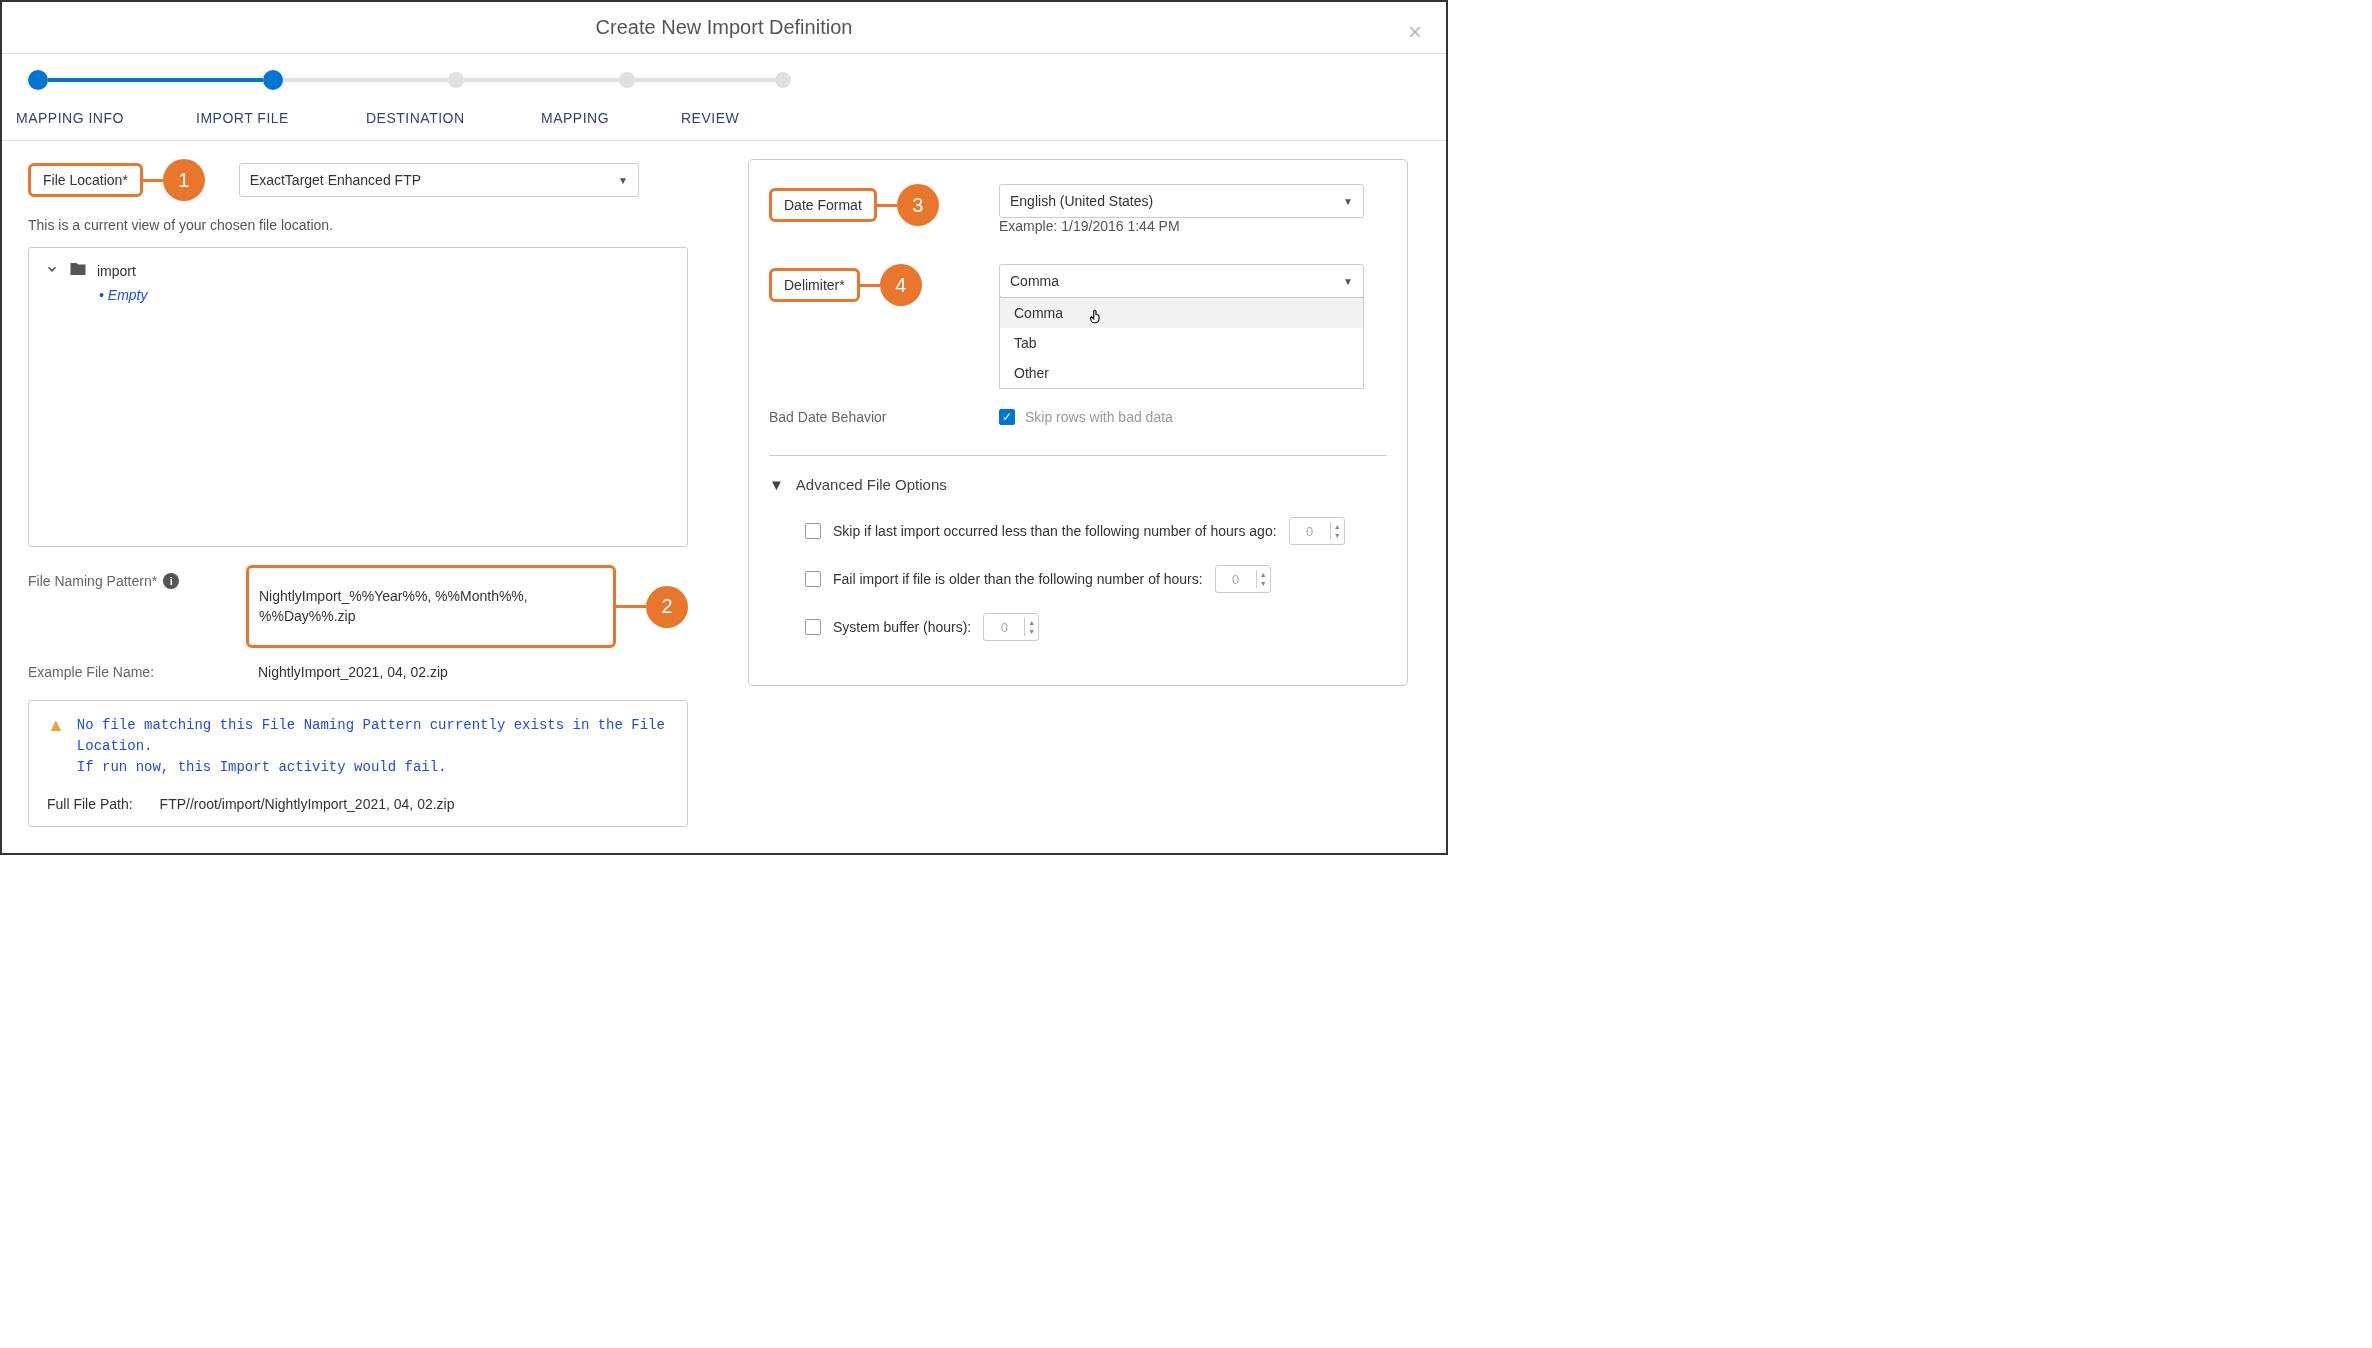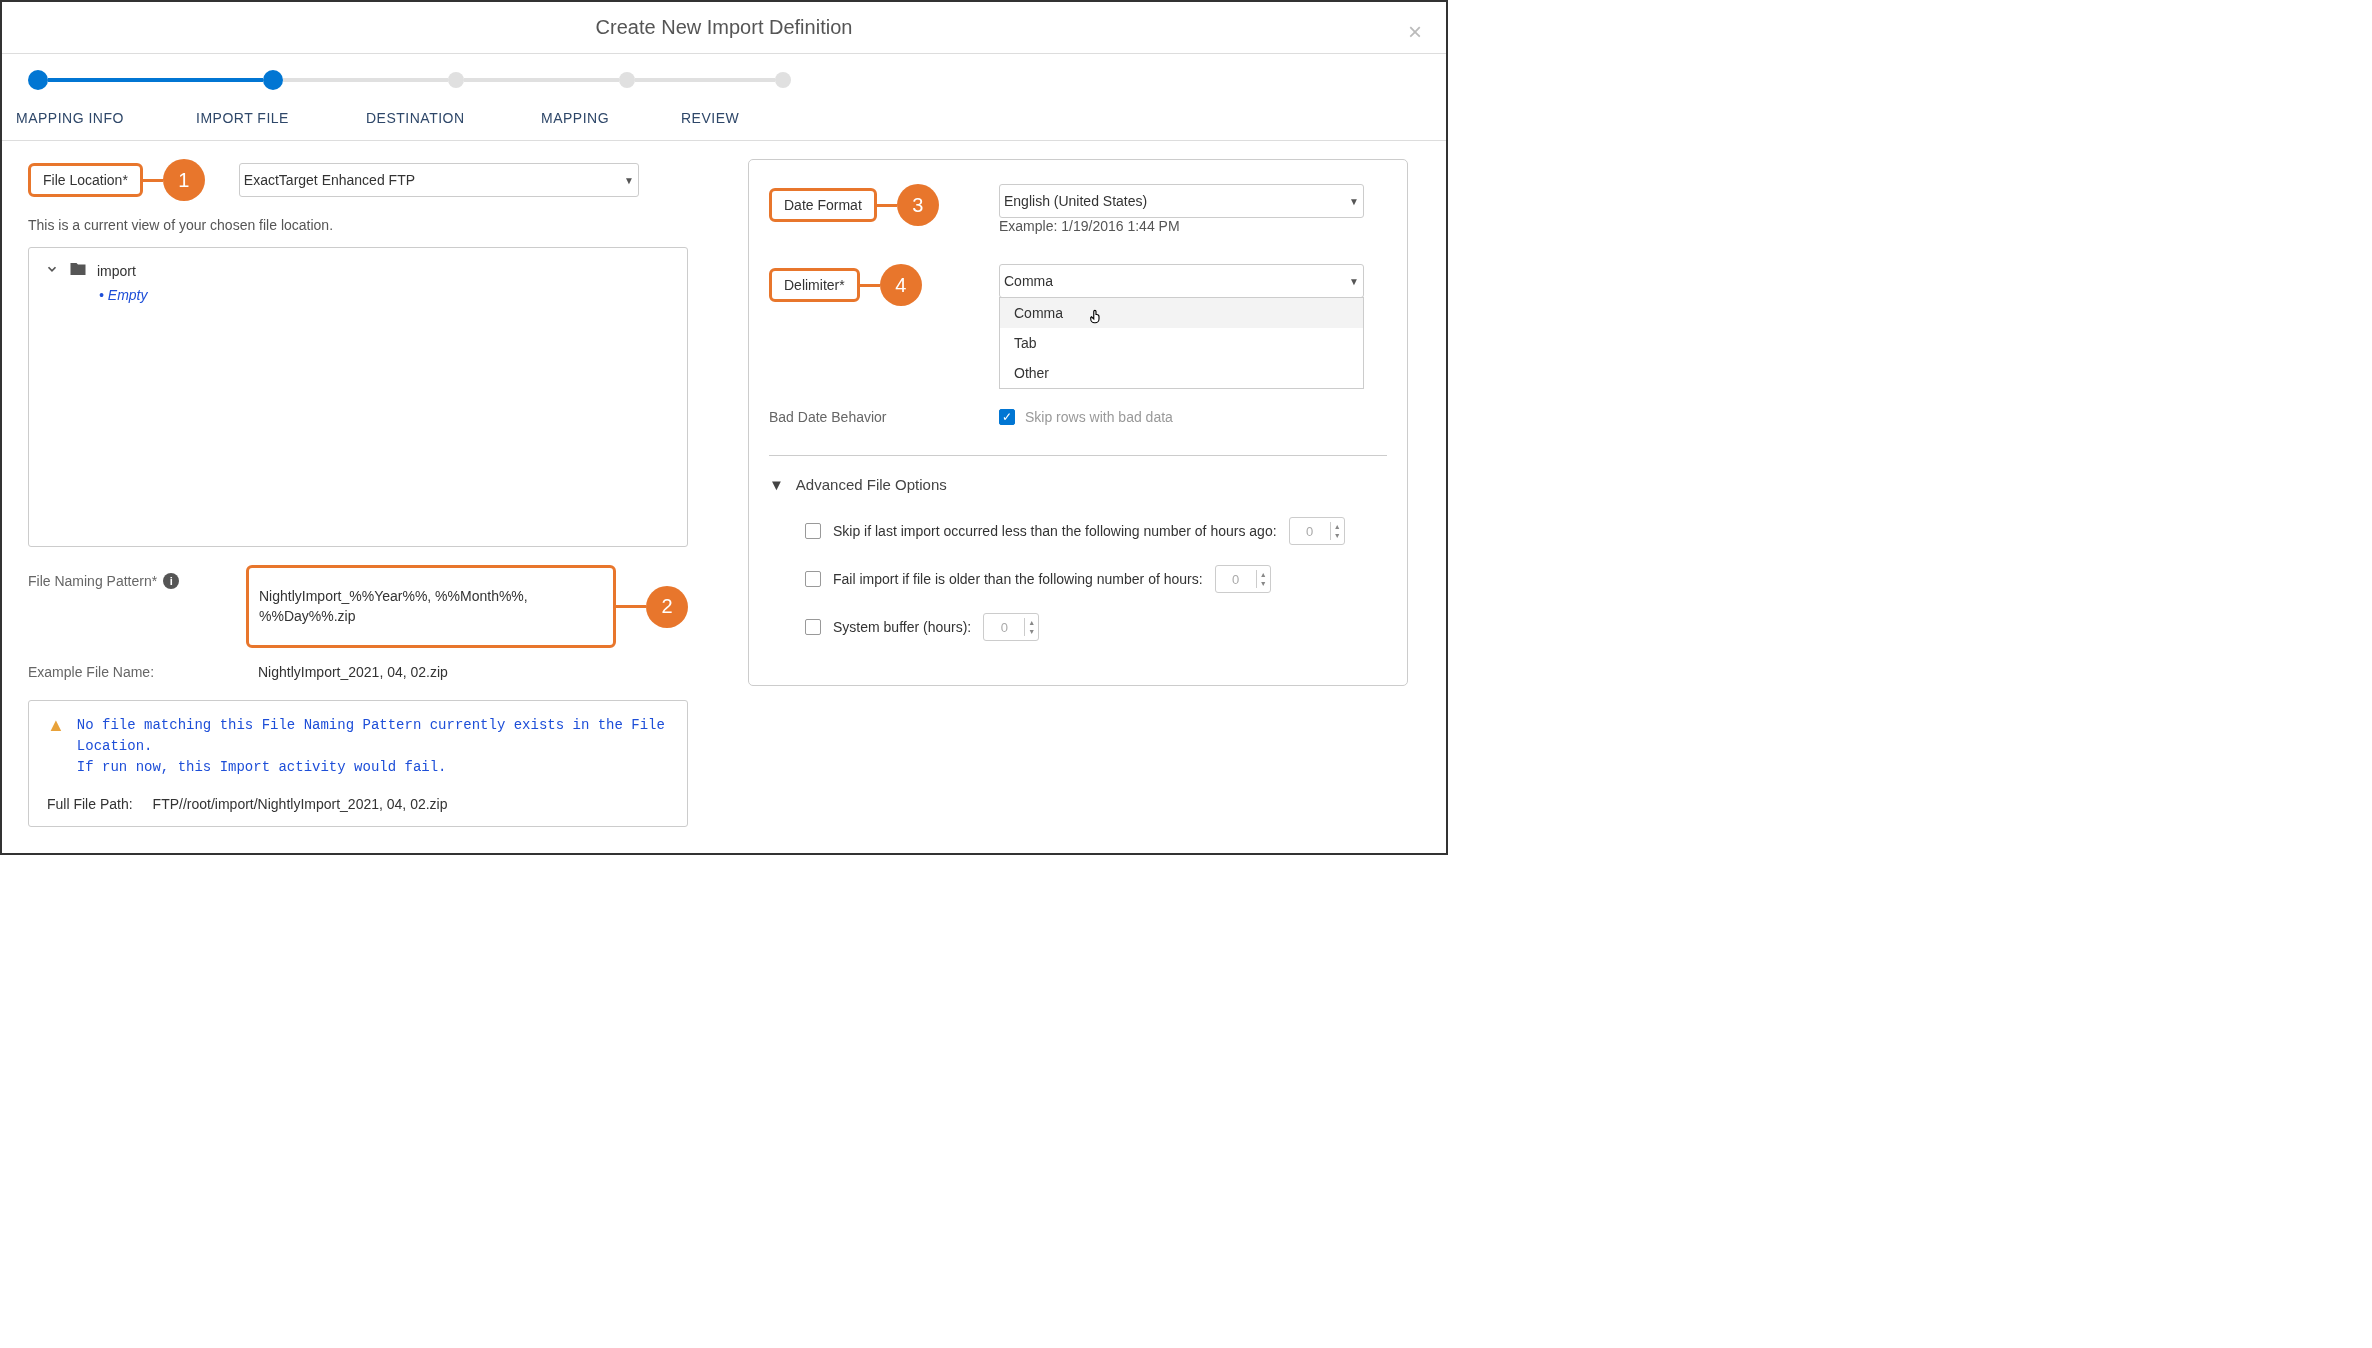--- a/index.html
+++ b/index.html
@@ -32,38 +32,38 @@
 .right-col { width: 660px; }
 
 
 .callout-box { border: 3px solid #e8762c; border-radius: 6px; padding: 6px 12px; display: inline-block; background: #fff; }
 .callout-num { display: inline-flex; align-items: center; justify-content: center; width: 42px; height: 42px; border-radius: 50%; background: #e8762c; color: #fff; font-size: 20px; font-weight: 400; }
 .callout-connector { display: inline-block; width: 20px; height: 3px; background: #e8762c; vertical-align: middle; }
 
 
 .field-row { display: flex; align-items: center; margin-bottom: 16px; }
 .field-label { width: 230px; color: #666; font-size: 14px; }
-.select { border: 1px solid #ccc; border-radius: 3px; padding: 8px 4px; background: #fff; font-size: 14px; color: #333; display: flex; justify-content: space-between; align-items: center; }
+.select { border: 1px solid #ccc; border-radius: 3px; padding: 8px 10px; background: #fff; font-size: 14px; color: #333; display: flex; justify-content: space-between; align-items: center; }
 .select .caret { font-size: 10px; color: #555; }
 .text-small { font-size: 14px; color: #555; }
 
 
 .tree-box { border: 1px solid #ccc; border-radius: 3px; padding: 12px 16px; height: 300px; margin-top: 14px; }
 .tree-row { display: flex; align-items: center; gap: 10px; color: #333; }
 .tree-sub { margin-left: 54px; margin-top: 6px; color: #1d4ed8; font-style: italic; }
 
 
 .textbox { border: 3px solid #e8762c; border-radius: 6px; padding: 19px 10px; font-size: 14px; line-height: 1.4; width: 370px; }
 
 
 .warn-box { border: 1px solid #ccc; border-radius: 3px; padding: 14px 18px; margin-top: 20px; }
 .warn-row { display: flex; align-items: flex-start; gap: 12px; }
 .warn-icon { color: #e8a23a; font-size: 18px; }
 .warn-text { color: #1d4ed8; line-height: 1.5; font-family: Liberation Mono, monospace; }
-.path-row { display: flex; gap: 20px; margin-top: 18px; }
+.path-row { display: flex; gap: 27px; margin-top: 18px; }
 
 
 .right-panel { border: 1px solid #ccc; border-radius: 5px; padding: 24px 20px; }
 .rp-row { display: flex; align-items: flex-start; margin-bottom: 30px; }
 .rp-label-area { width: 230px; display: flex; align-items: center; }
 .rp-value { flex: 1; }
 .example-txt { font-size: 14px; color: #555; margin-top: 0; }
 
 .dropdown-open { border: 1px solid #ccc; background: #fff; width: 365px; margin-top: -1px; }
 .dropdown-option { padding: 7px 14px; font-size: 14px; color: #333; cursor: pointer; }

